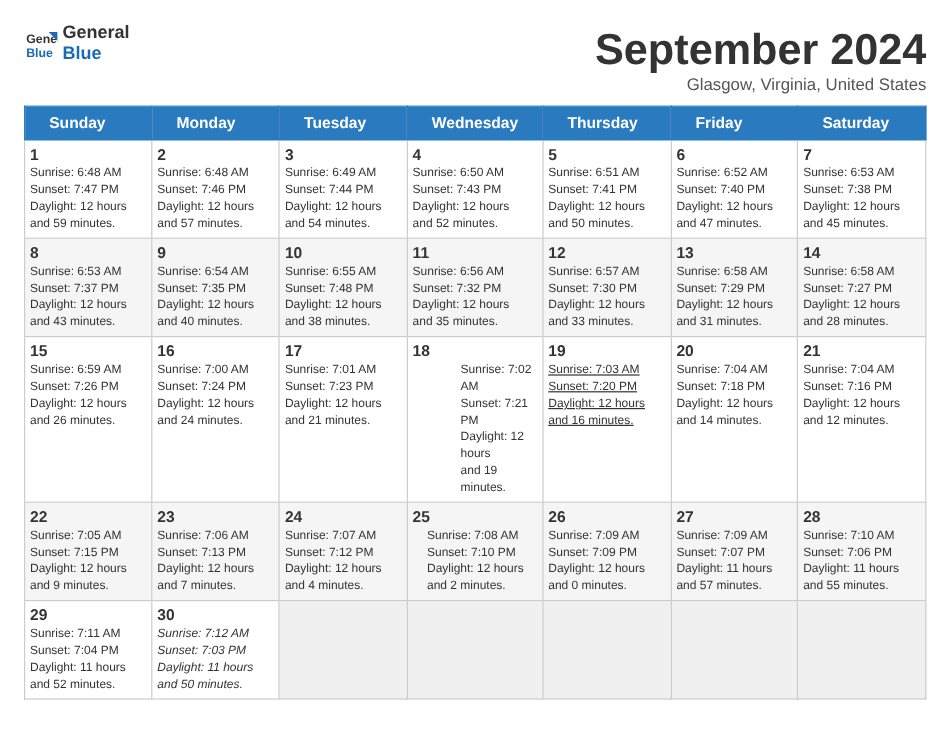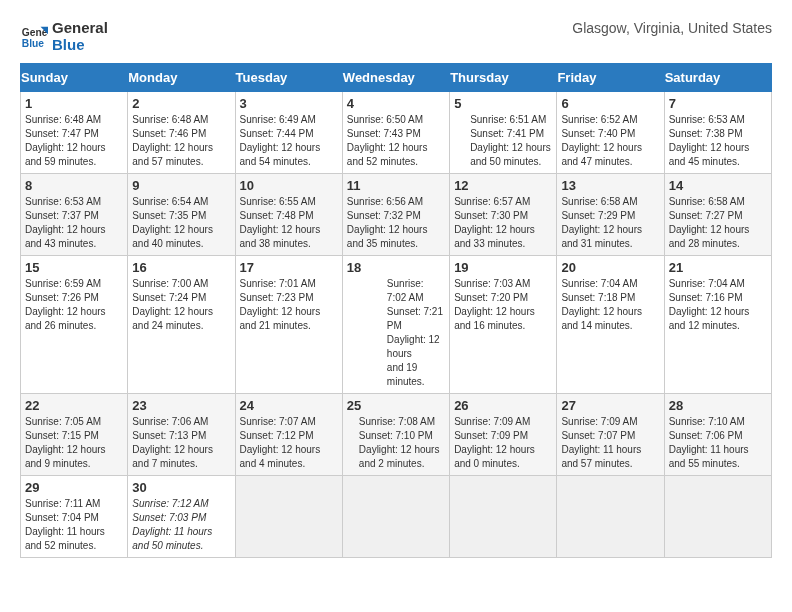--- a/index.html
+++ b/index.html
@@ -29,31 +29,30 @@
       text-align: right;
     }
     .month-title {
       font-size: 36px;
       font-weight: bold;
       color: #333;
     }
     .location {
       font-size: 14px;
       color: #555;
-      text-align: center;
     }
     table {
       width: 100%;
       border-collapse: collapse;
       font-size: 11px;
     }
     thead tr th {
       background-color: #2a7abf;
       color: #fff;
-      padding: 6px 0;
+      padding: 6px 20px;
       text-align: left;
       font-size: 13px;
       font-weight: bold;
       border: 1px solid #2a7abf;
     }
     tbody tr td {
       border: 1px solid #ccc;
       padding: 4px;
       vertical-align: top;
       width: calc(100%/7);
@@ -88,20 +87,21 @@
       <text x="2" y="14" font-size="11" font-weight="bold" fill="#333" font-family="Arial">General</text>
       <text x="2" y="26" font-size="11" font-weight="bold" fill="#1a6bb5" font-family="Arial">Blue</text>
       <polygon points="22,4 30,4 30,12" fill="#1a6bb5"></polygon>
     </svg>
     <div>
       <div style="font-size:15px;font-weight:bold;color:#333;line-height:1.1;">General</div>
       <div style="font-size:15px;font-weight:bold;color:#1a6bb5;line-height:1.1;">Blue</div>
     </div>
   </div>
   <div class="title-area">
+    <div class="month-title">September 2024</div>
     <div class="location">Glasgow, Virginia, United States</div>
   </div>
 </div>
 
 <table>
   <thead>
     <tr>
     <th>Sunday</th>
         <th>Monday</th>
         <th>Tuesday</th>
@@ -136,21 +136,21 @@
         </td>
         <td>
           <span class="day-num">4</span>
           <div class="day-detail" style="white-space: pre-line;">Sunrise: 6:50 AM
 Sunset: 7:43 PM
 Daylight: 12 hours
 and 52 minutes.</div>
         </td>
         <td>
           <span class="day-num">5</span>
-          <div class="day-detail" style="white-space: pre-line; margin-left: 16px;">Sunrise: 6:51 AM
+          <div class="day-detail" style="white-space: pre-line;">Sunrise: 6:51 AM
 Sunset: 7:41 PM
 Daylight: 12 hours
 and 50 minutes.</div>
         </td>
         <td>
           <span class="day-num">6</span>
           <div class="day-detail" style="white-space: pre-line;">Sunrise: 6:52 AM
 Sunset: 7:40 PM
 Daylight: 12 hours
 and 47 minutes.</div>
@@ -238,21 +238,21 @@
         </td>
         <td>
           <span class="day-num">18</span>
           <div class="day-detail" style="white-space: pre-line; margin-left: 40px;">Sunrise: 7:02 AM
 Sunset: 7:21 PM
 Daylight: 12 hours
 and 19 minutes.</div>
         </td>
         <td>
           <span class="day-num">19</span>
-          <div class="day-detail" style="white-space: pre-line;">Sunrise: 7:03 AM
+          <div class="day-detail" style="white-space: pre-line; text-decoration: underline;">Sunrise: 7:03 AM
 Sunset: 7:20 PM
 Daylight: 12 hours
 and 16 minutes.</div>
         </td>
         <td>
           <span class="day-num">20</span>
           <div class="day-detail" style="white-space: pre-line;">Sunrise: 7:04 AM
 Sunset: 7:18 PM
 Daylight: 12 hours
 and 14 minutes.</div>

